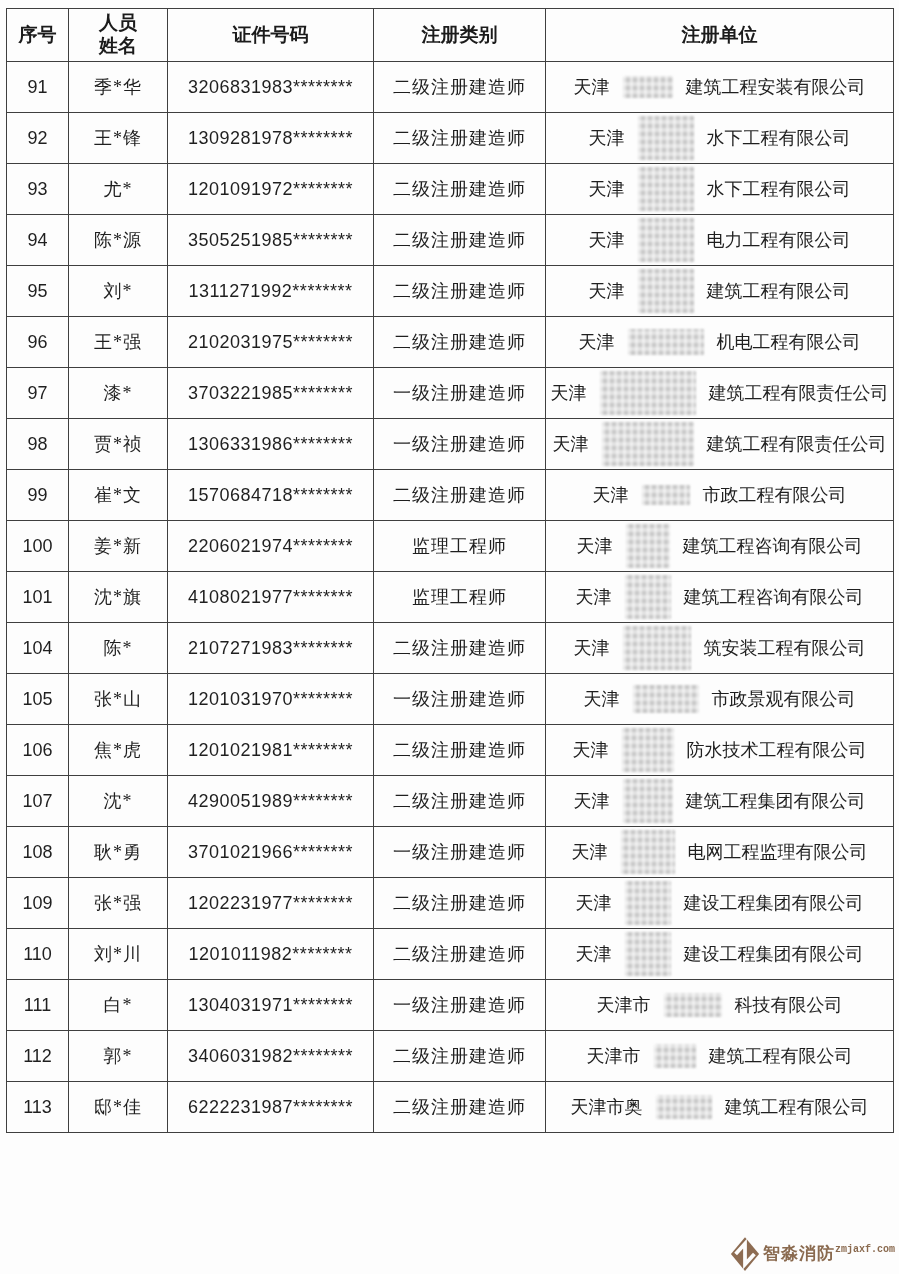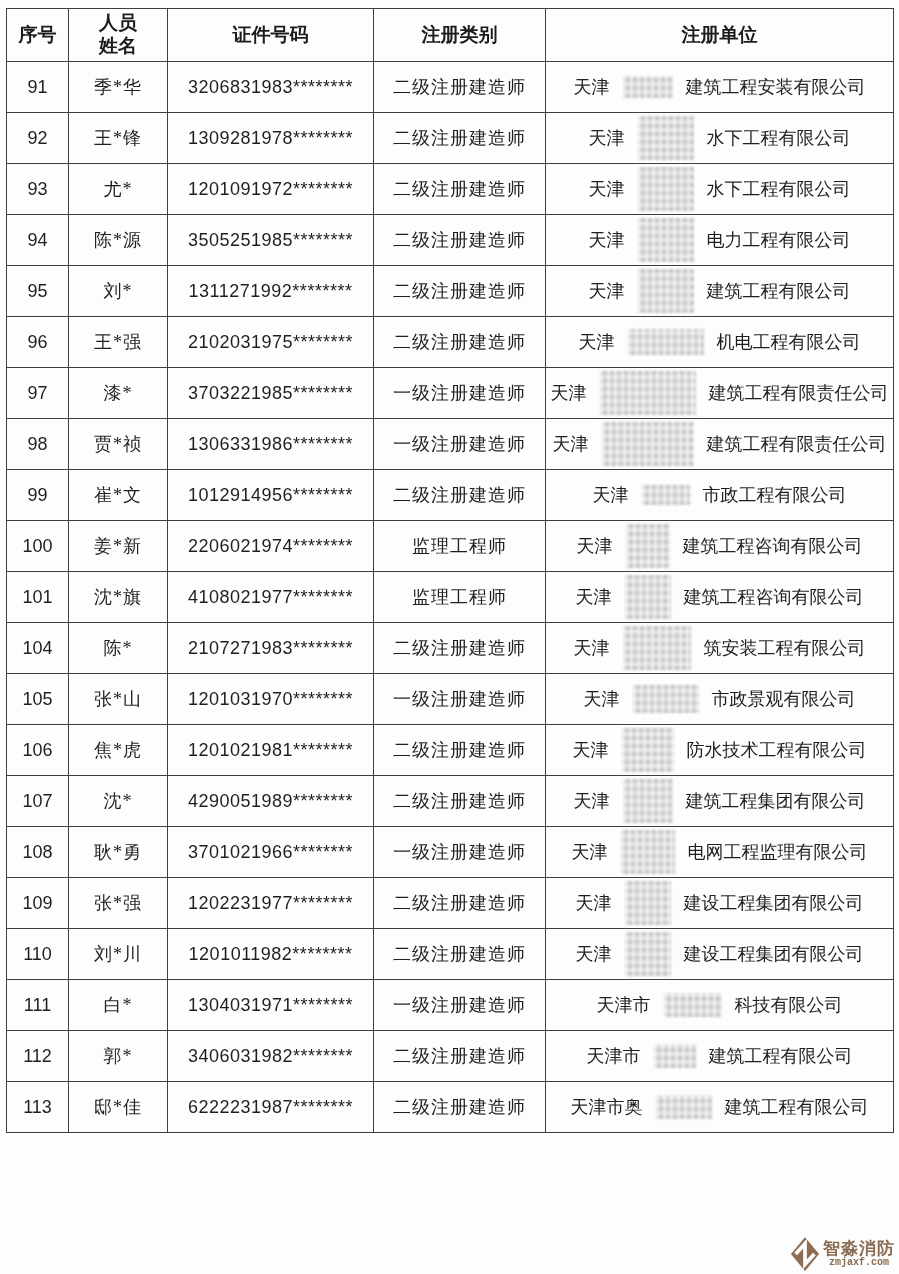--- a/index.html
+++ b/index.html
@@ -36,21 +36,21 @@
     background-image:
       repeating-linear-gradient(90deg, rgba(255,255,255,.55) 0 3px, rgba(255,255,255,0) 3px 7px),
       repeating-linear-gradient(0deg, rgba(186,186,186,.55) 0 4px, rgba(235,235,235,.55) 4px 8px);
     filter:blur(1px);
   }
   .two-line span{display:block;}
   .watermark{
     position:absolute;right:4px;bottom:2px;display:flex;align-items:center;
     gap:3px;color:#8a6a4f;z-index:5;
   }
-  .wm-text{display:flex;flex-direction:column;align-items:center;line-height:1.05;}
+  .wm-text{display:flex;flex-direction:row;align-items:flex-start;line-height:1.05;}
   .wm-title{
     font-size:17px;font-weight:700;letter-spacing:1px;
     font-family:"Liberation Serif","DejaVu Serif",serif;
   }
   .wm-url{
     font-size:10px;font-weight:700;
     font-family:"Liberation Mono","DejaVu Sans Mono",monospace;
   }
   .wm-logo{flex:0 0 auto;}
 </style>
@@ -196,21 +196,21 @@
           <span>天津</span>
           <span class="blur-patch" style="width: 92px; height: 44px;"></span>
           <span>建筑工程有限责任公司</span>
         </div>
       </td>
     </tr>
 
     <tr>
       <td class="no-cell">99</td>
       <td class="name-cell">崔*文</td>
-      <td class="cert-cell">1012914956********</td>
+      <td class="cert-cell">1570684718********</td>
       <td class="cat-cell">二级注册建造师</td>
       <td>
         <div class="company-cell-inner">
           <span>天津</span>
           <span class="blur-patch" style="width: 48px; height: 20px;"></span>
           <span>市政工程有限公司</span>
         </div>
       </td>
     </tr>
 

